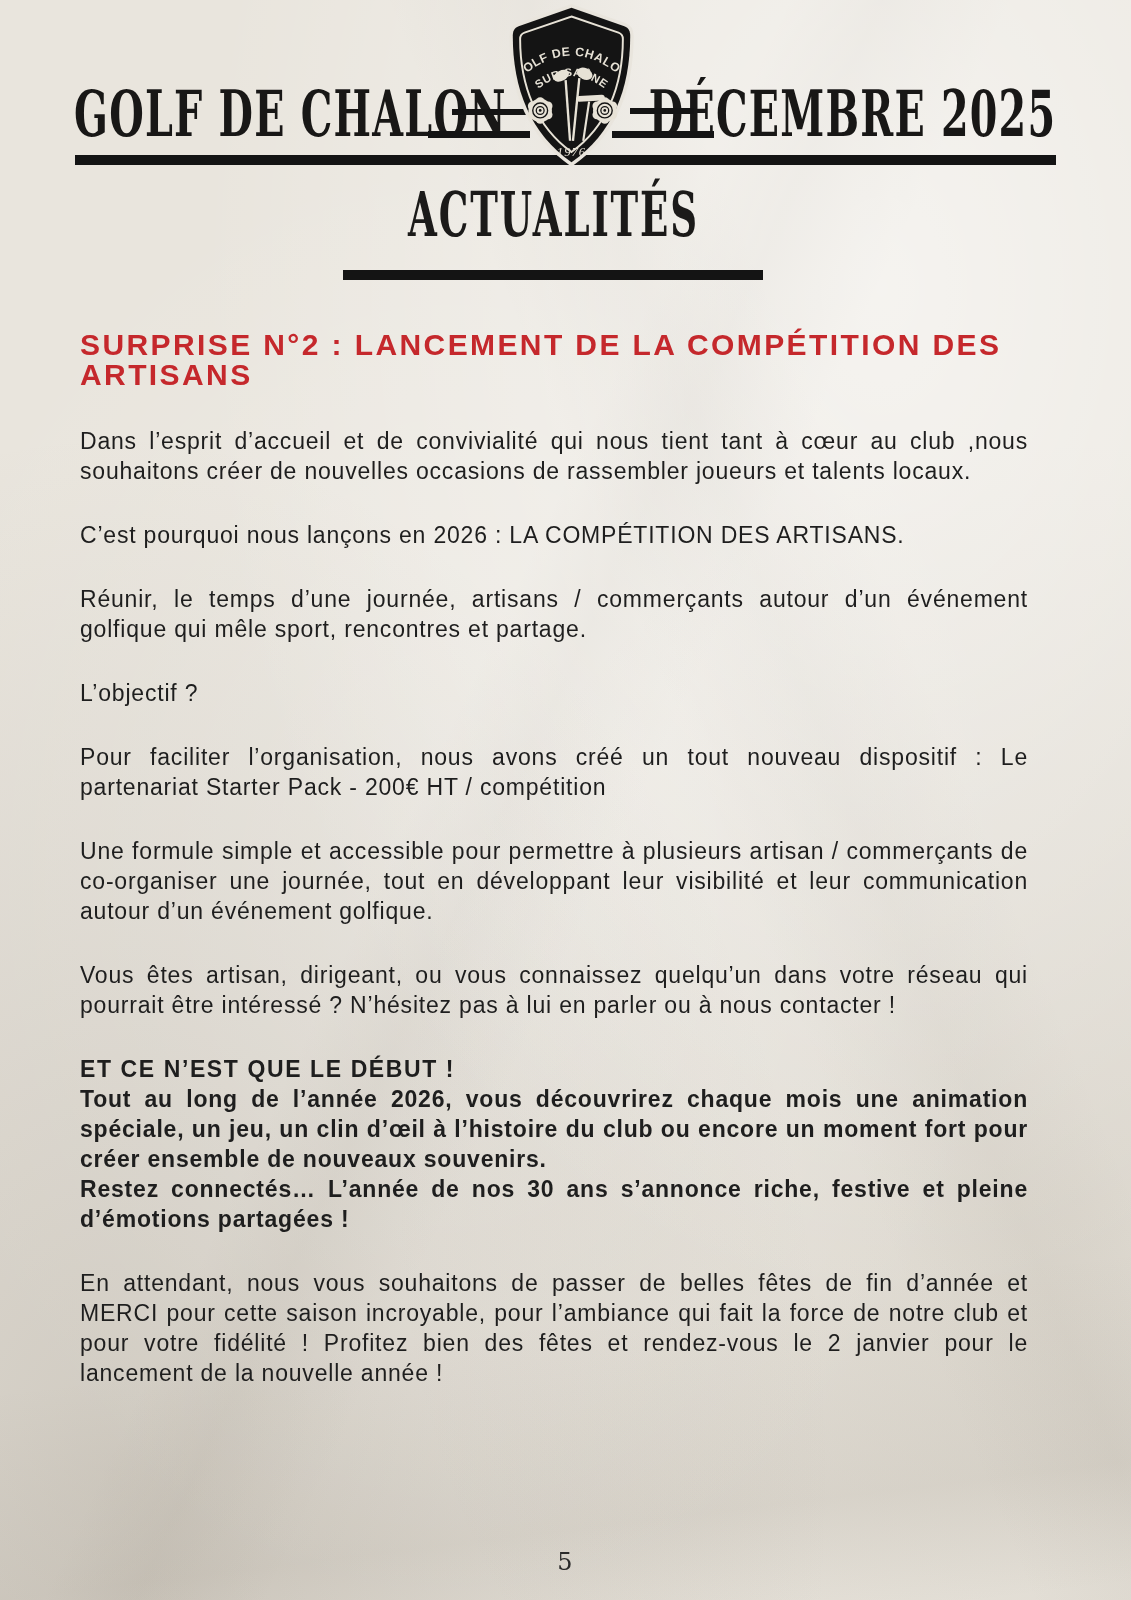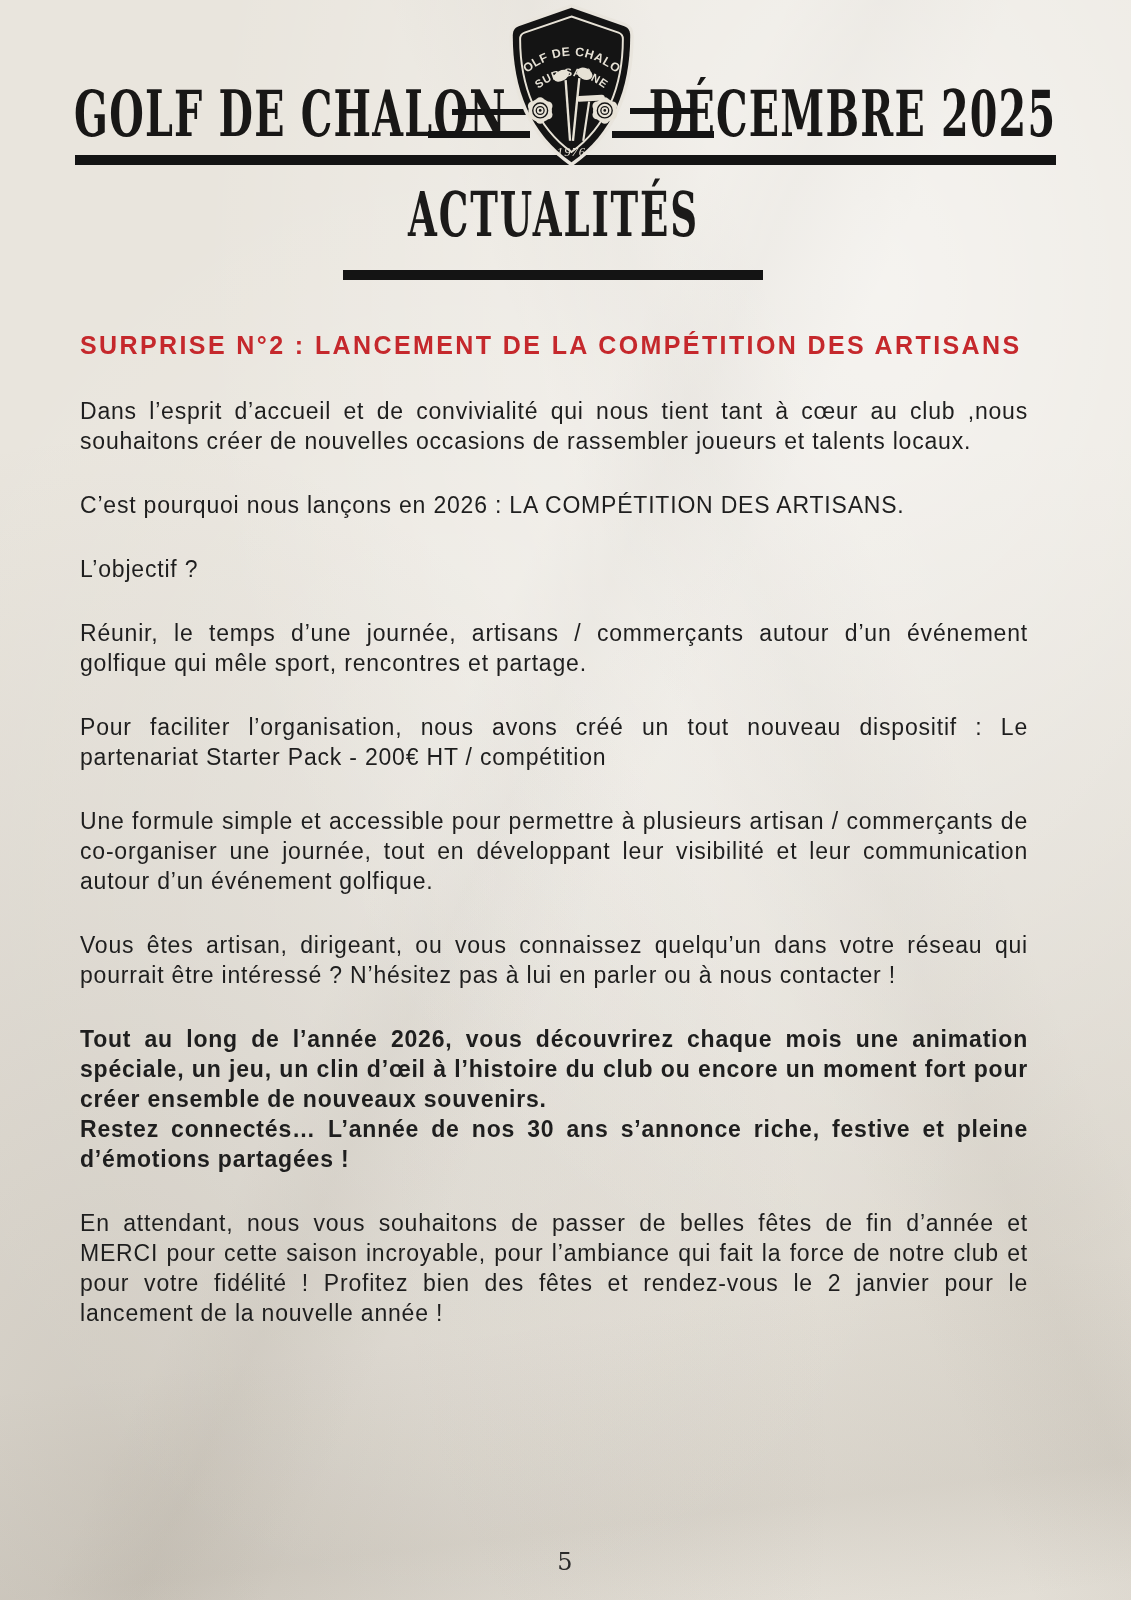--- a/index.html
+++ b/index.html
@@ -39,21 +39,21 @@
     transform:scaleX(0.60);transform-origin:50% 50%;white-space:nowrap;
   }
   .section-underline{position:absolute;left:343px;top:270px;width:420px;height:10px;background:#141414;}
   
   .article{
     position:absolute;left:80px;top:330px;width:948px;
     font-size:23px;line-height:30px;letter-spacing:0.8px;color:#1e1e1e;
     text-align:justify;text-align-last:left;
   }
   .headline{
-    margin:0 0 36px 0;font-size:25px;line-height:30px;font-weight:700;
+    margin:0 0 36px 0;font-size:30px;line-height:30px;font-weight:700;
     letter-spacing:2.4px;color:#c5282c;text-align:left;
   }
   .article p{margin:4px 0 34px 0;}
   .block{margin:0 0 34px 0;}
   .block p{margin:0;font-weight:bold;}
   .subheading{
     margin:0;font-size:23px;line-height:30px;font-weight:700;
     letter-spacing:1.6px;color:#1e1e1e;text-align:left;
   }
   .closing{margin-bottom:0;}
@@ -136,26 +136,27 @@
     <text x="70" y="155" text-anchor="middle" font-family="Liberation Serif, serif" font-style="italic" font-size="13" fill="#e7e2d6" letter-spacing="1">1976</text>
   </svg>
 
   <div class="section-title">ACTUALITÉS</div>
   <div class="section-underline"></div>
 
   <main class="article">
     <h2 class="headline">SURPRISE N°2 : LANCEMENT DE LA COMPÉTITION DES ARTISANS</h2>
     <p>Dans l’esprit d’accueil et de convivialité qui nous tient tant à cœur au club ,nous souhaitons créer de nouvelles occasions de rassembler joueurs et talents locaux.</p>
     <p>C’est pourquoi nous lançons en 2026 : LA COMPÉTITION DES ARTISANS.</p>
+    <p>Réunir, le temps d’une journée, artisans / commerçants autour d’un événement golfique qui mêle sport, rencontres et partage.</p>
     <p>L’objectif ?</p>
-    <p>Réunir, le temps d’une journée, artisans / commerçants autour d’un événement golfique qui mêle sport, rencontres et partage.</p>
     <p>Pour faciliter l’organisation, nous avons créé un tout nouveau dispositif : Le partenariat Starter Pack - 200€ HT / compétition</p>
     <p>Une formule simple et accessible pour permettre à plusieurs artisan / commerçants de co-organiser une journée, tout en développant leur visibilité et leur communication autour d’un événement golfique.</p>
     <p>Vous êtes artisan, dirigeant, ou vous connaissez quelqu’un dans votre réseau qui pourrait être intéressé ? N’hésitez pas à lui en parler ou à nous contacter !</p>
     <div class="block">
+      <h3 class="subheading">ET CE N’EST QUE LE DÉBUT !</h3>
       <p>Tout au long de l’année 2026, vous découvrirez chaque mois une animation spéciale, un jeu, un clin d’œil à l’histoire du club ou encore un moment fort pour créer ensemble de nouveaux souvenirs.</p>
       <p>Restez connectés… L’année de nos 30 ans s’annonce riche, festive et pleine d’émotions partagées !</p>
     </div>
     <p class="closing">En attendant, nous vous souhaitons de passer de belles fêtes de fin d’année et MERCI pour cette saison incroyable, pour l’ambiance qui fait la force de notre club et pour votre fidélité ! Profitez bien des fêtes et rendez-vous le 2 janvier pour le lancement de la nouvelle année !</p>
   </main>
 
   <div class="page-number">5</div>
 </div>
 
 </body></html>

